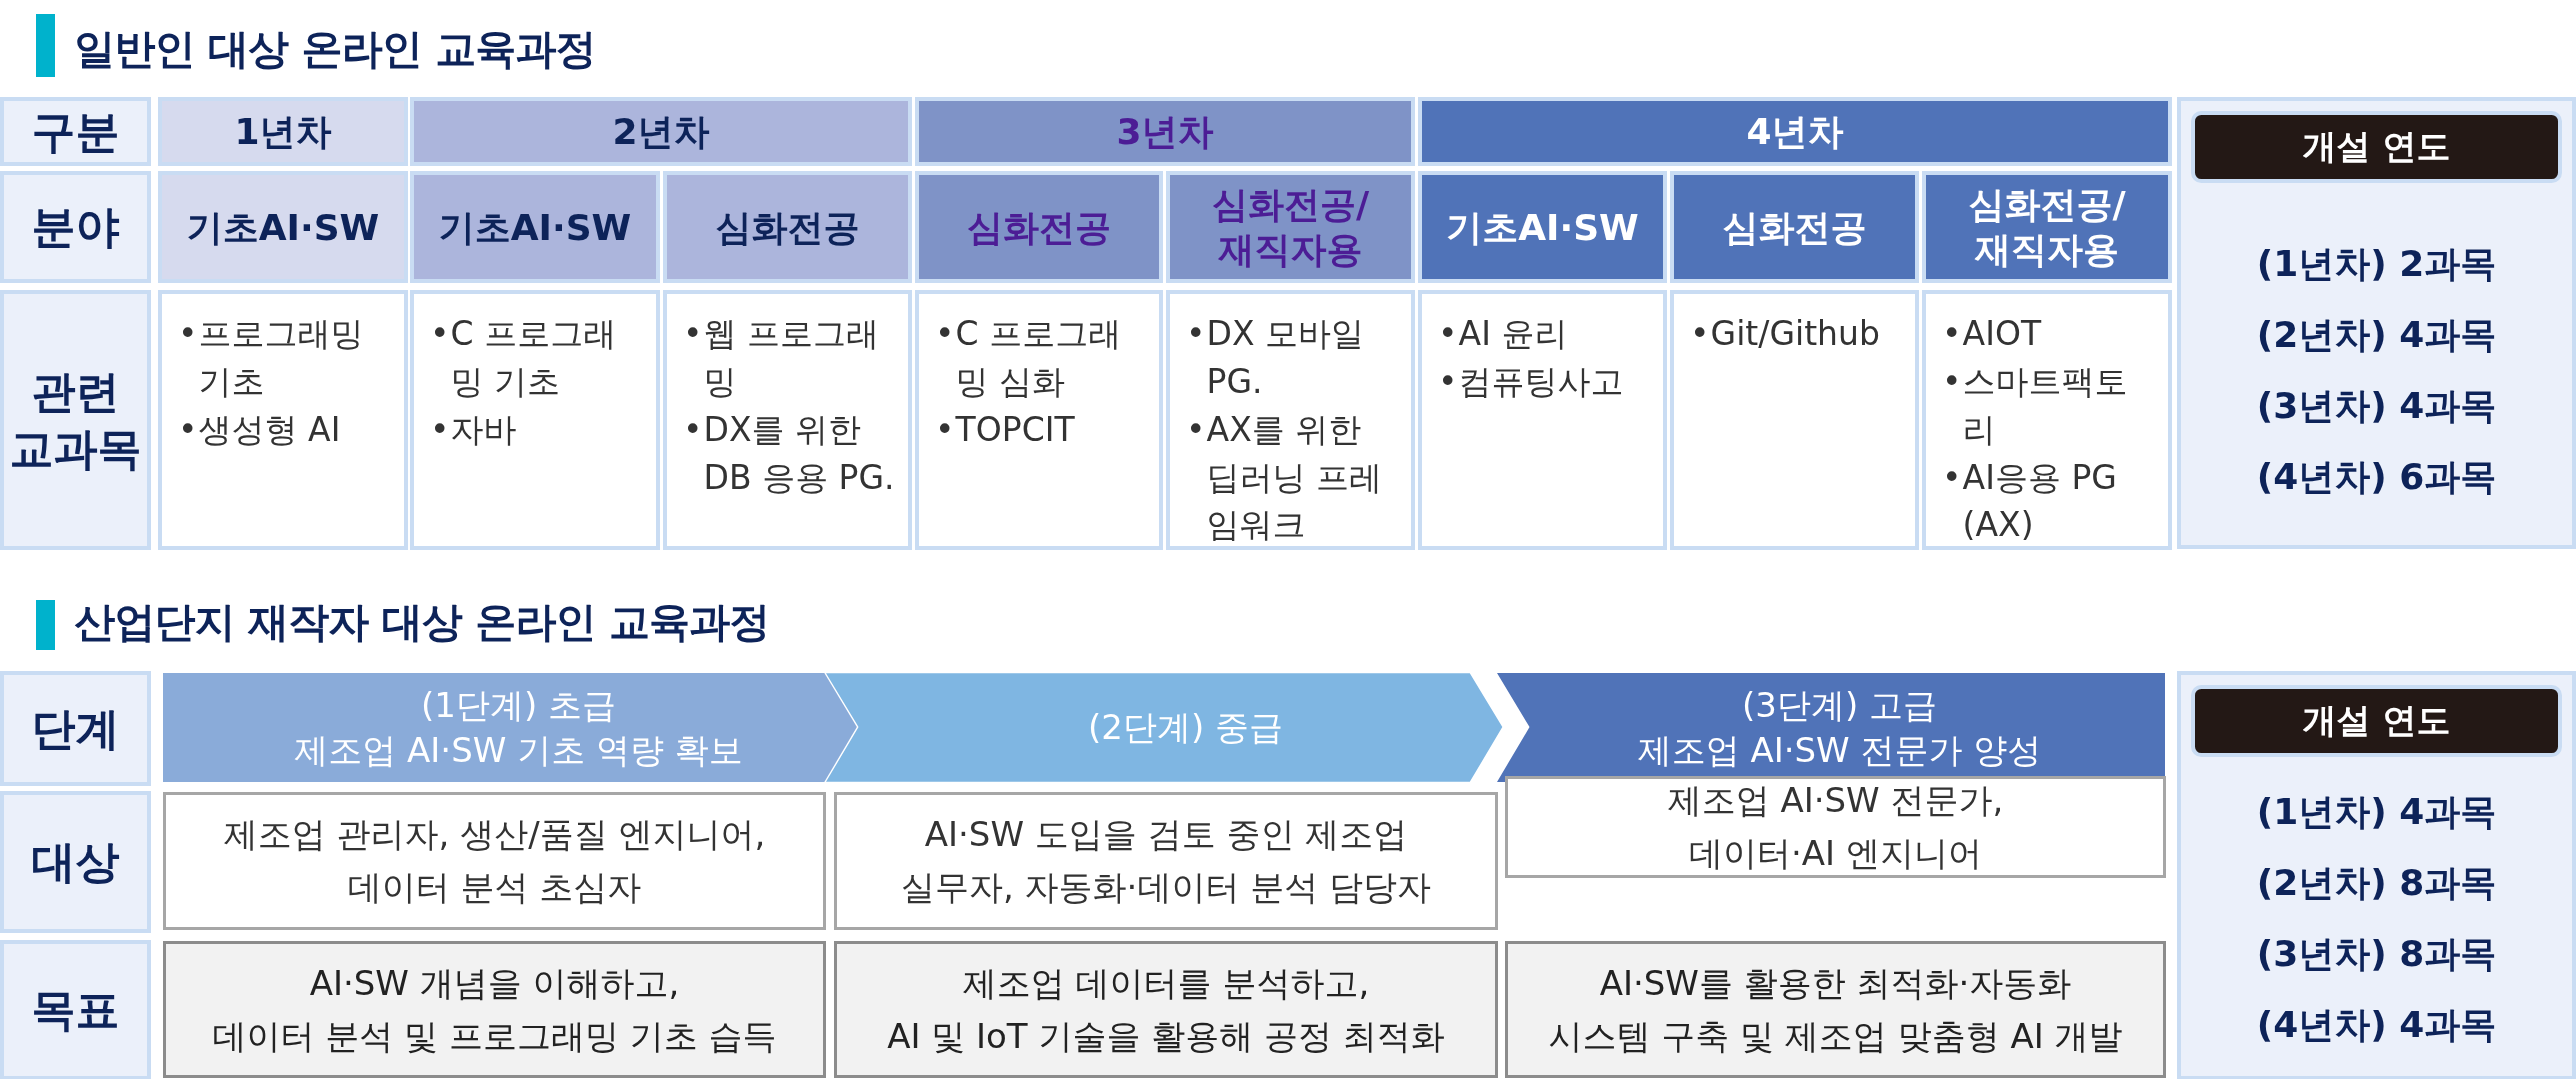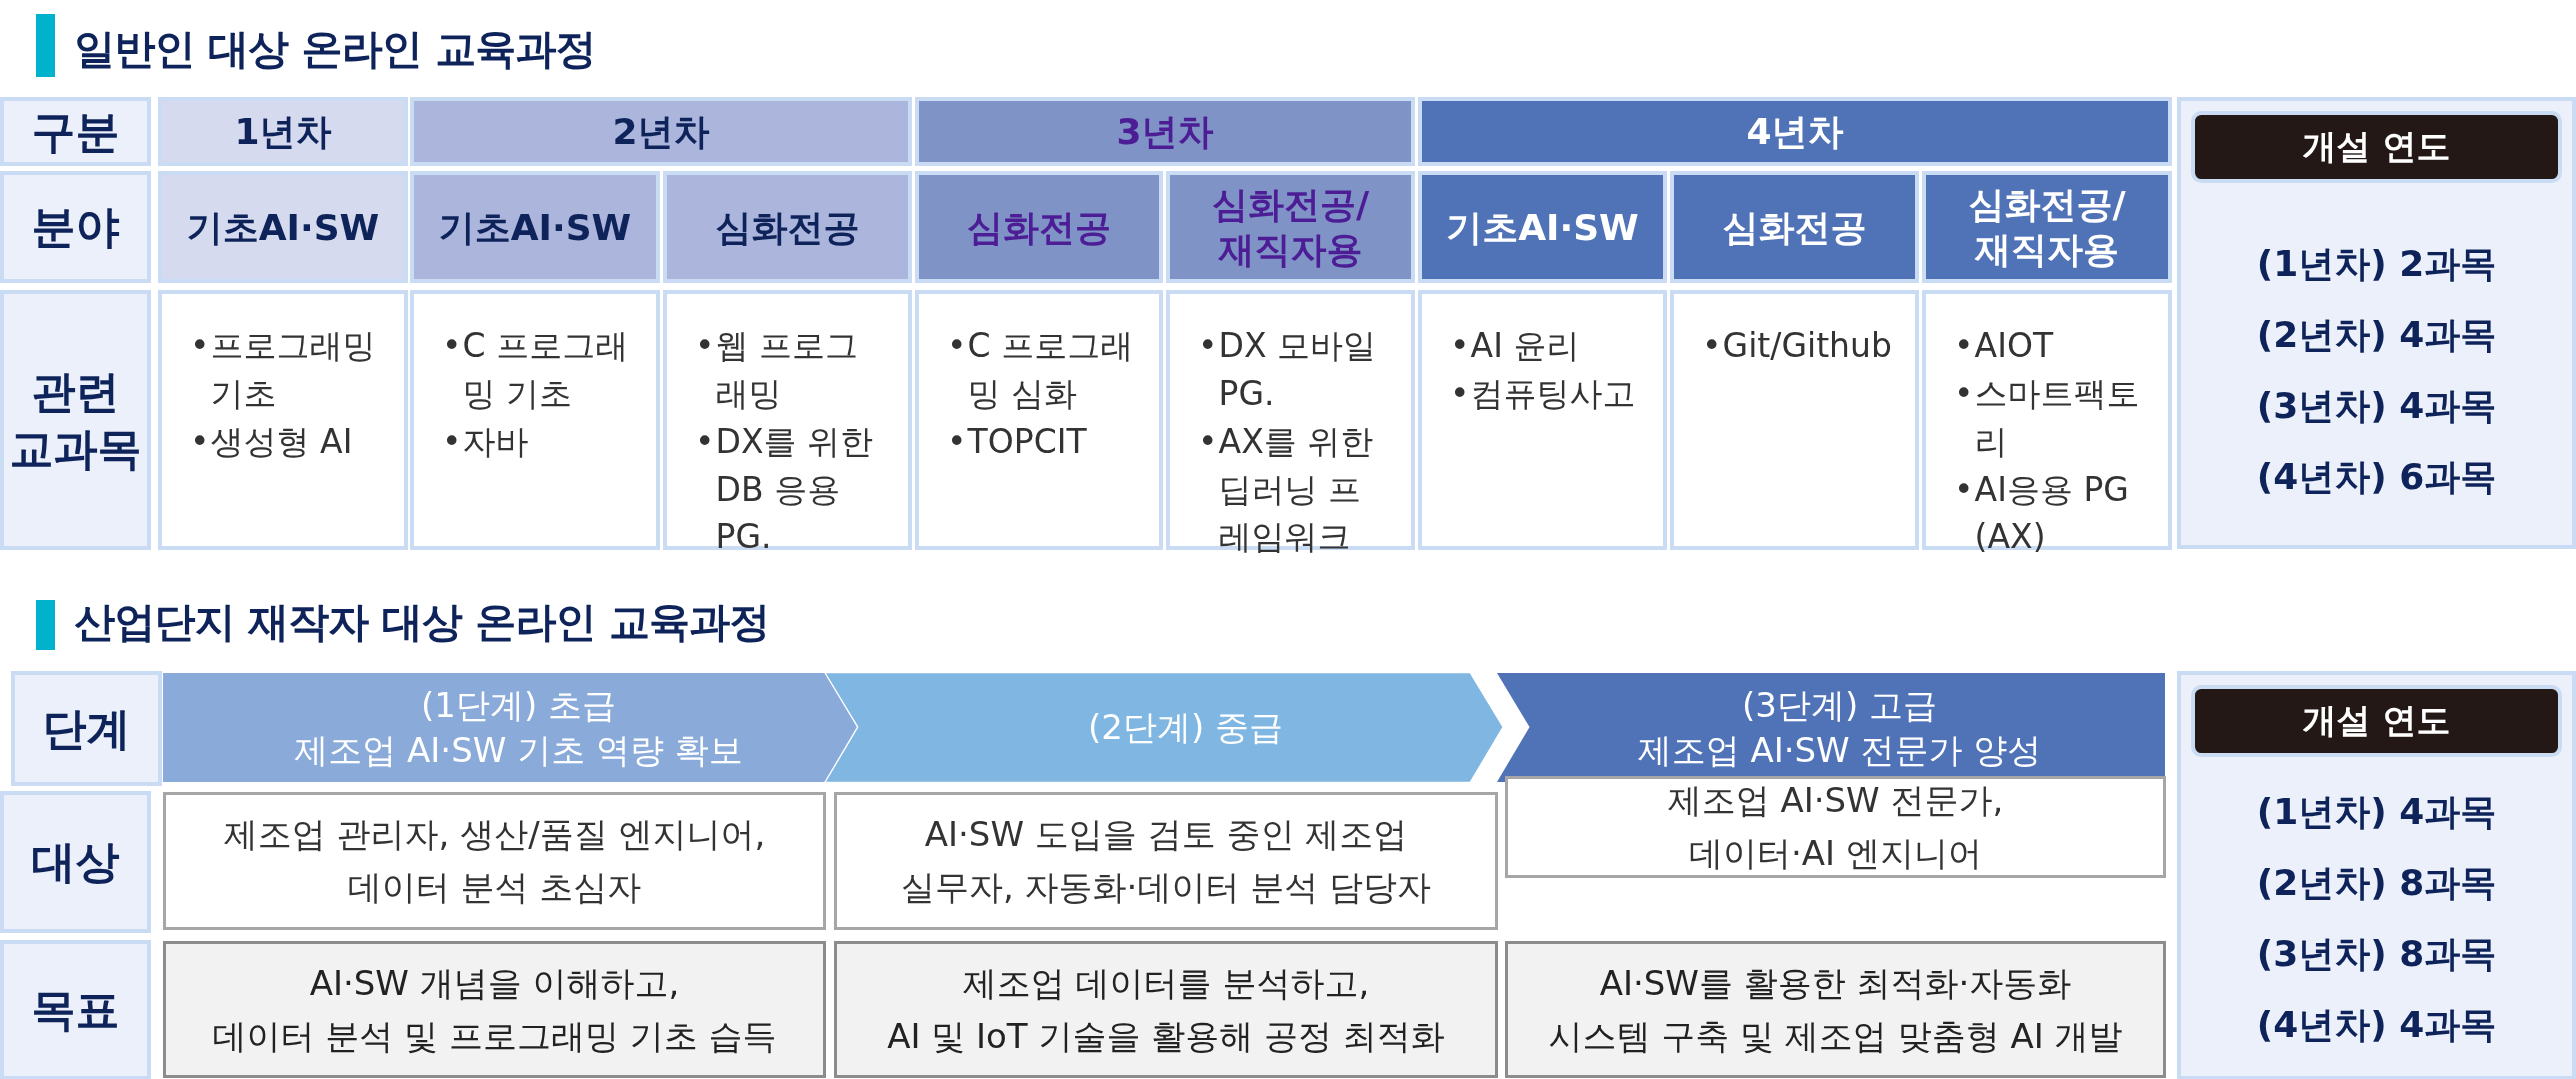--- a/index.html
+++ b/index.html
@@ -15,21 +15,21 @@
   .cell { position: absolute; box-sizing: border-box; border: 4.3px solid #c9dcf3;
           display: flex; align-items: center; justify-content: center; text-align: center; }
   .lbl { background: #ebf0fa; color: #0d2359; font-weight: bold; font-size: 44px; line-height: 1.3; }
   .y1 { background: #d6daee; color: #0d2359; }
   .y2 { background: #acb5dc; color: #0d2359; }
   .y3 { background: #7f93c7; color: #4c1d95; }
   .y4 { background: #5073b8; color: #ffffff; }
   .hdr { font-size: 36px; font-weight: bold; line-height: 1.25; }
   .body-cell { background: #ffffff; align-items: flex-start; justify-content: flex-start; text-align: left;
                padding: 12px 8.6px 8.6px 8.6px; font-size: 33px; color: #333333; line-height: 1.45; }
-  .body-cell ul { list-style: none; margin: 16px; padding: 0; }
+  .body-cell ul { list-style: none; margin: 4px; padding: 0; }
   .body-cell li { position: relative; padding-left: 24px; }
   .body-cell li::before { content: "\2022"; position: absolute; left: 3.4px; top: 0; }
 
   
   .panel { position: absolute; box-sizing: border-box; border: 4.3px solid #c9dcf3; background: #ebf0fa; }
   .panel .badge { position: absolute; left: 10.3px; right: 10.3px; top: 10.3px; height: 72px; background: #231815;
                   border: 4.3px solid #c9dcf3; border-radius: 10.3px; color: #ffffff; font-size: 34px; font-weight: bold;
                   display: flex; align-items: center; justify-content: center; box-sizing: border-box; }
   .panel .counts { position: absolute; left: 0; right: 0; text-align: center; }
   .panel .count { font-size: 36px; font-weight: bold; color: #0d2359; line-height: 71px; height: 71px; }
@@ -132,21 +132,21 @@
     <div class="count">(3년차) 4과목</div>
     <div class="count">(4년차) 6과목</div>
   </div>
 </div>
 
 <div class="sec-title" style="top:587px;">
   <div class="bar" style="height:50px;"></div>
   <div class="txt">산업단지 재작자 대상 온라인 교육과정</div>
 </div>
 
-<div class="cell lbl" style="left:11px;top:671px;width:151px;height:115px;">단계</div>
+<div class="cell lbl" style="left:0;top:671px;width:151px;height:115px;">단계</div>
 <div class="cell lbl" style="left:0;top:791px;width:151px;height:142px;">대상</div>
 <div class="cell lbl" style="left:0;top:940px;width:151px;height:140px;">목표</div>
 
 <div class="stage" style="left:163px;width:711px;">
   <svg width="711" height="109" viewBox="0 0 830 127">
     <polygon points="0,0 772,0 810,63 772,127 0,127" fill="#8aabd9"></polygon>
   </svg>
   <span>(1단계) 초급</span>
   <span>제조업 AI·SW 기초 역량 확보</span>
 </div>

